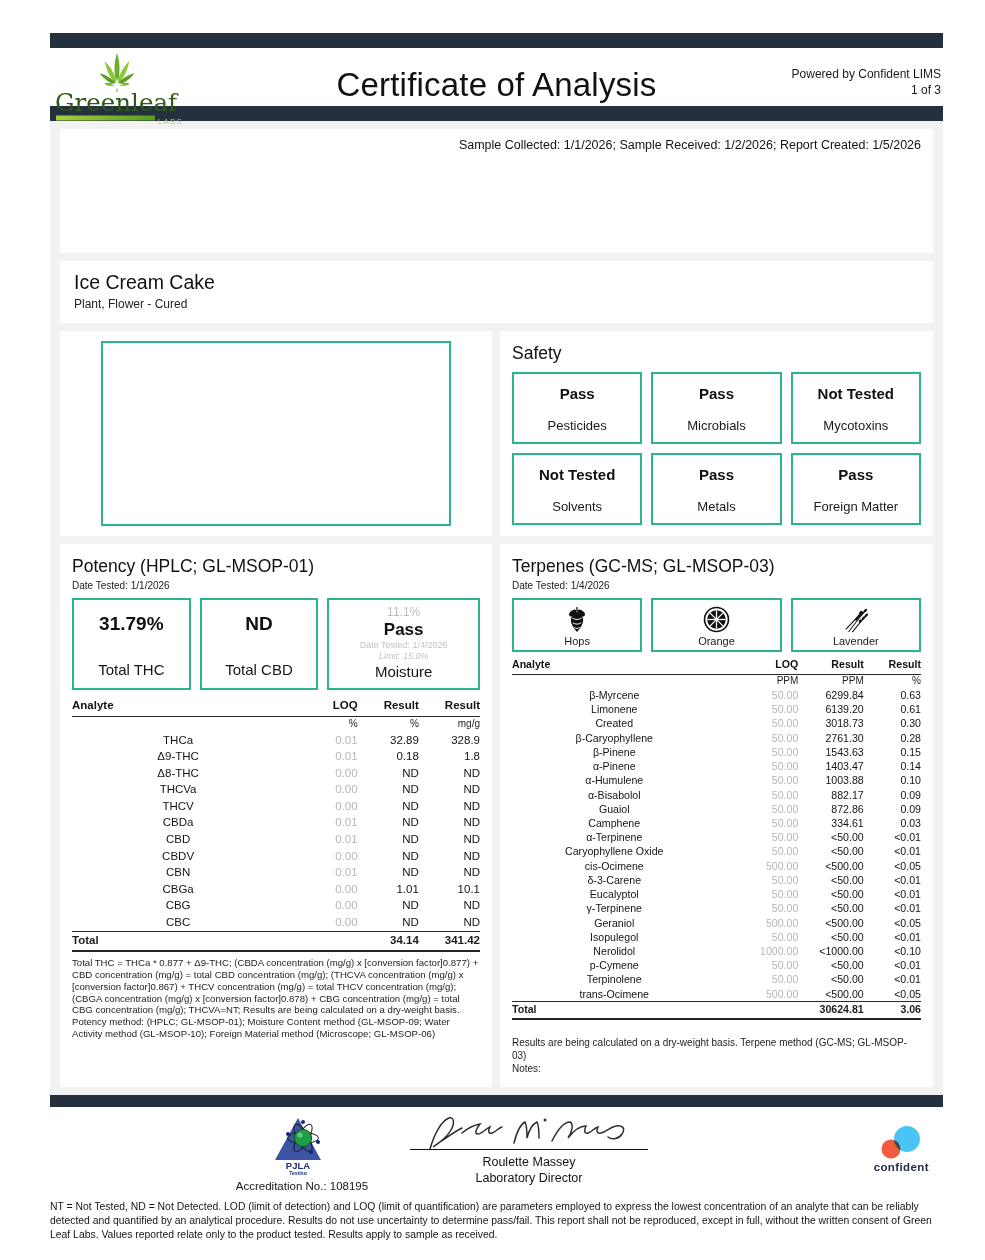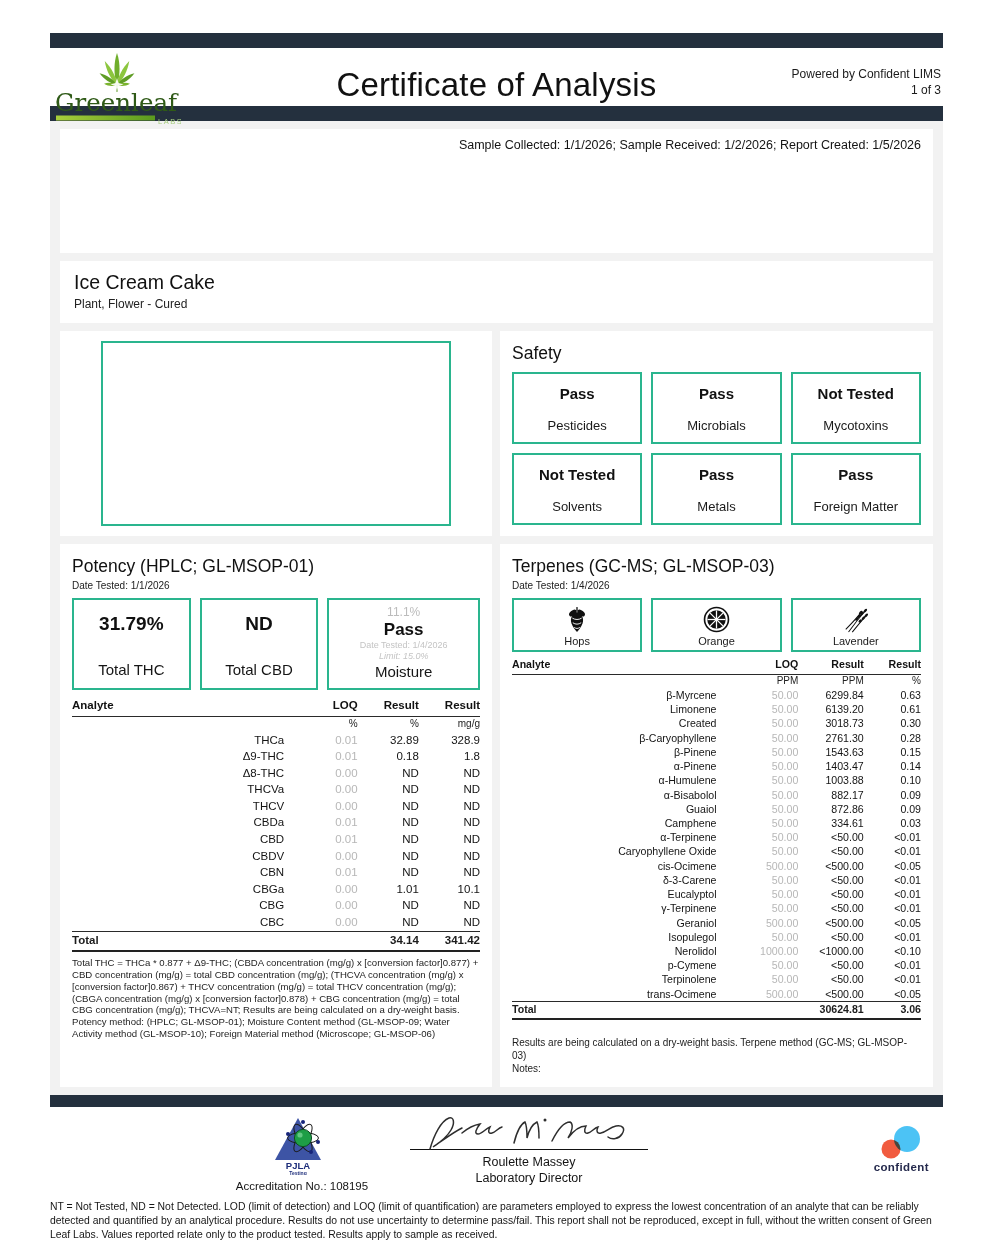--- a/index.html
+++ b/index.html
@@ -68,21 +68,21 @@
   table.data{width:100%;border-collapse:collapse;table-layout:fixed;}
   table.data th,table.data td{padding:1.4px 0;}
   .pot th,.pot td{font-size:11.5px;line-height:1.2;}
   .ter th,.ter td{font-size:10.6px;line-height:1.08;padding:0.7px 0;}
   tr.head-row th{border-bottom:1.5px solid #2a2a2a;font-weight:bold;text-align:right;
                  padding-bottom:3px;color:#111;}
   tr.head-row th.c-analyte{text-align:left;}
   .grayc{color:#b7b7b7;margin-top:10px;}
   tr.units-row td{text-align:right;font-size:10px;padding:1px 0 2px;color:#222;}
   tbody td{text-align:right;color:#141414;}
-  tbody td:first-child{text-align:right;}
+  tbody td:first-child{text-align:center;}
   tr.total-row td{font-weight:bold;border-top:1px solid #2a2a2a;
                   border-bottom:2px solid #222;text-align:right;padding:2px 0;}
   tr.total-row td:first-child{text-align:left;}
 
   .footnote{font-size:9.6px;line-height:1.24;color:#1d1d1d;margin-top:5px;}
   .ter-note{font-size:10px;line-height:1.3;color:#1d1d1d;margin-top:16px;}
 
   
   .ft{display:flex;padding:6px 42px 0 50px;align-items:flex-start;}
   .pjla-block{margin-left:172px;text-align:center;width:160px;}

